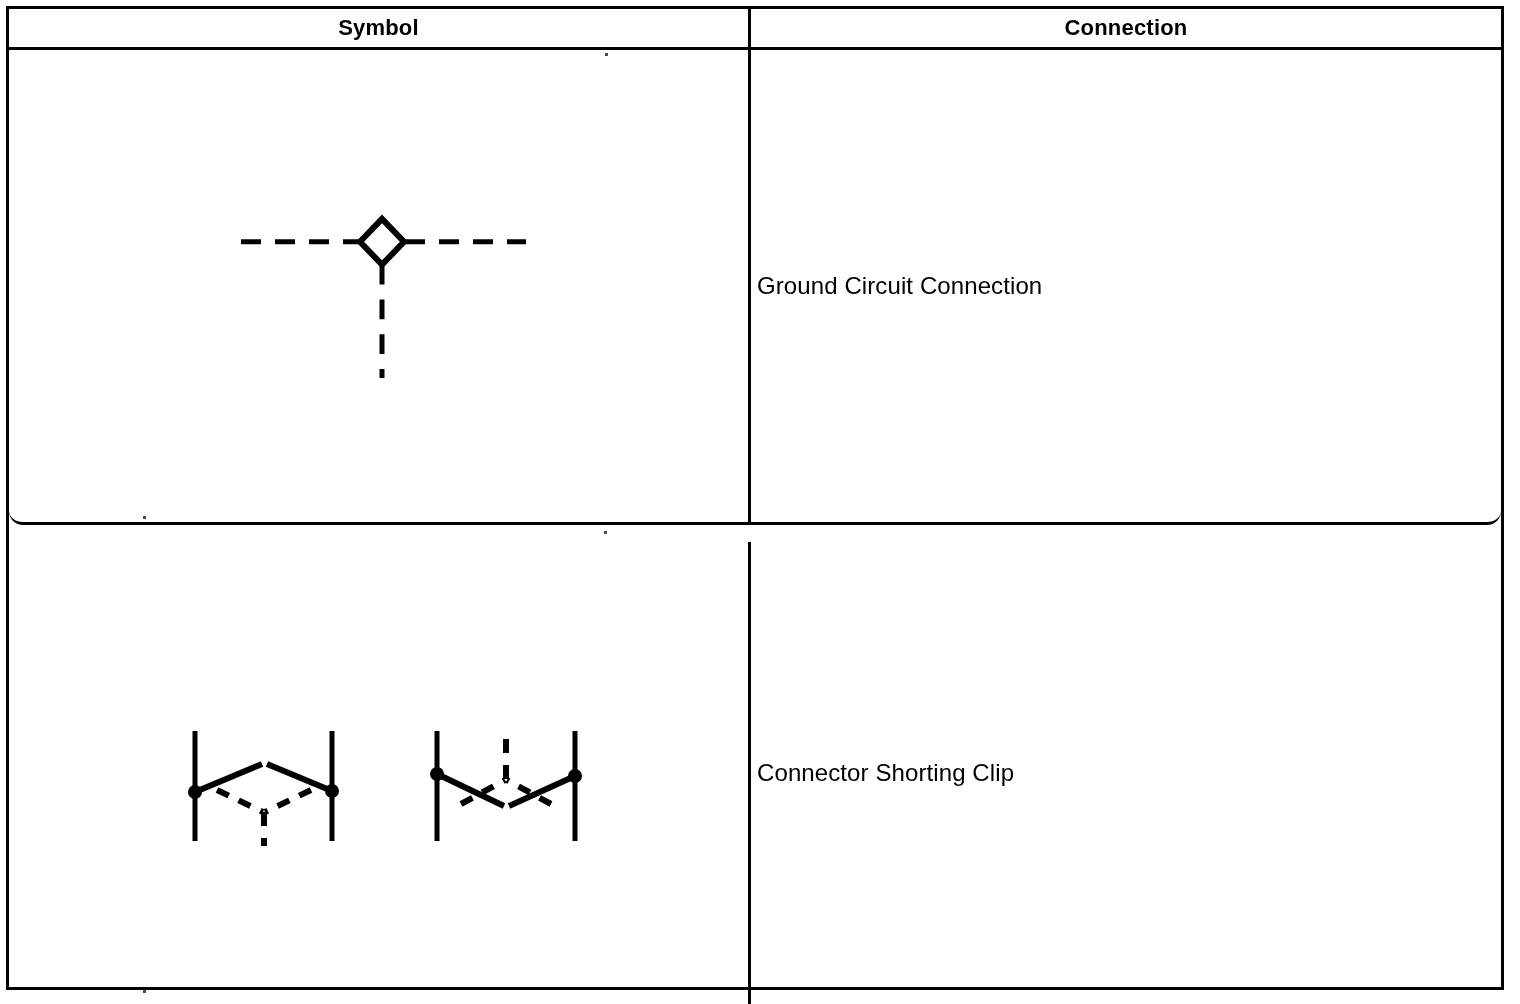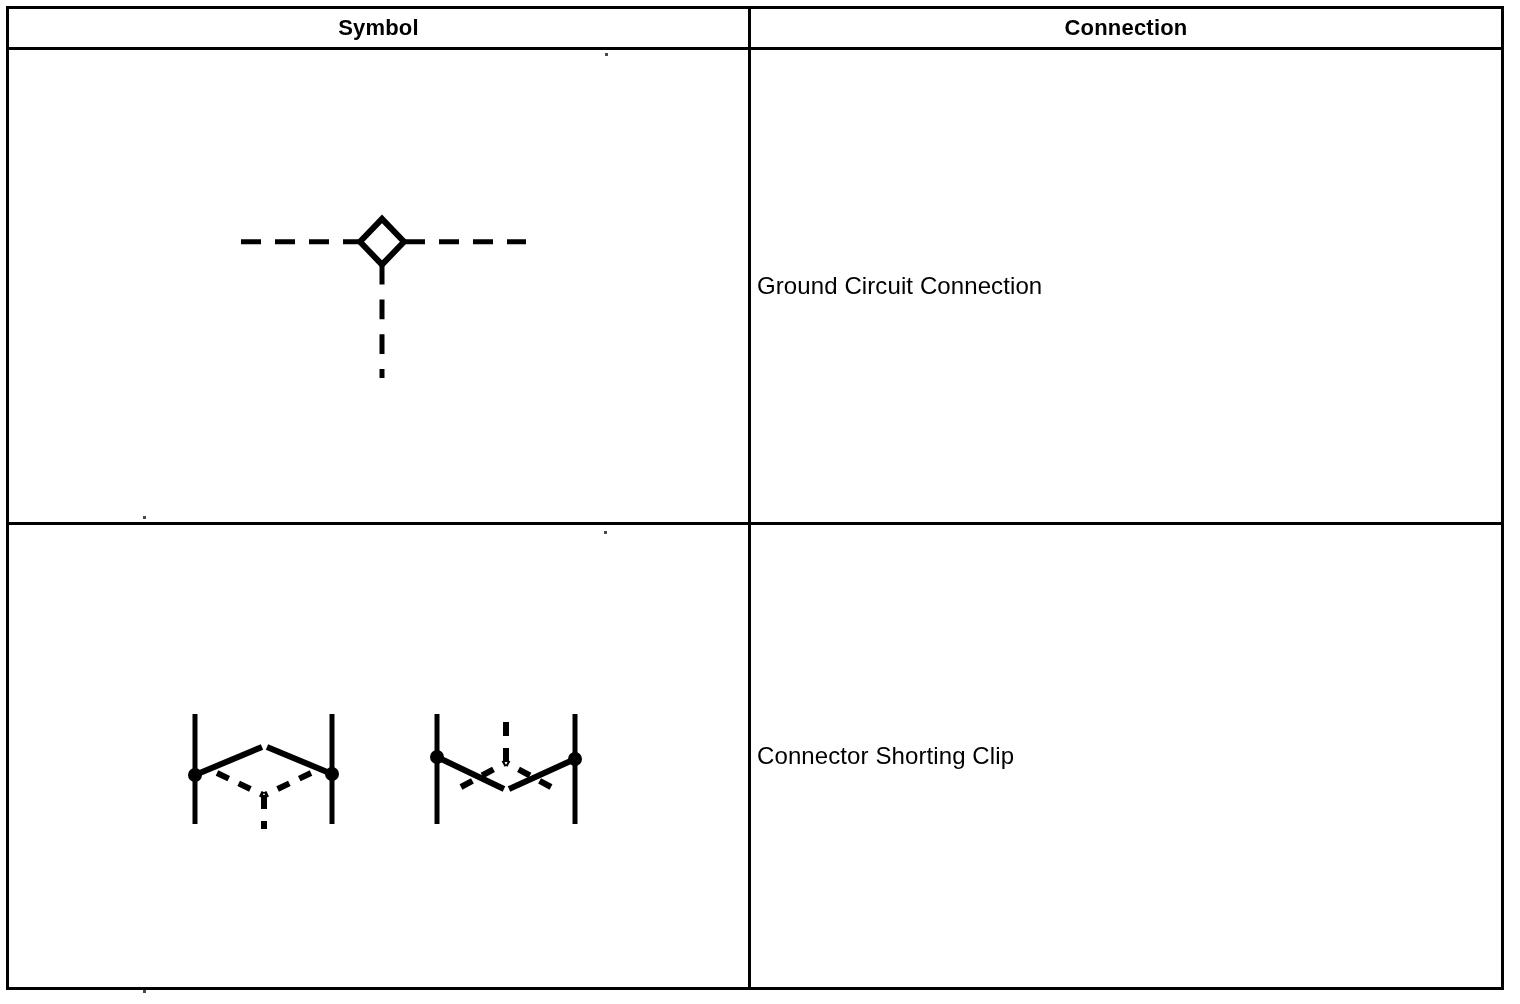--- a/index.html
+++ b/index.html
@@ -43,23 +43,24 @@
 
   .row-header {
     top: 0;
     height: 41px;
     border-bottom: 3px solid #000;
   }
   .row-one {
     top: 41px;
     height: 475px;
     border-bottom: 3px solid #000;
+    border-radius: 14px;
   }
   .row-two {
-    top: 516px;
+    top: 533px;
     height: 462px;
     border-radius: 16px;
   }
 
   
   .col-divider {
     position: absolute;
     left: 739px;
     top: 0;
     width: 3px;

